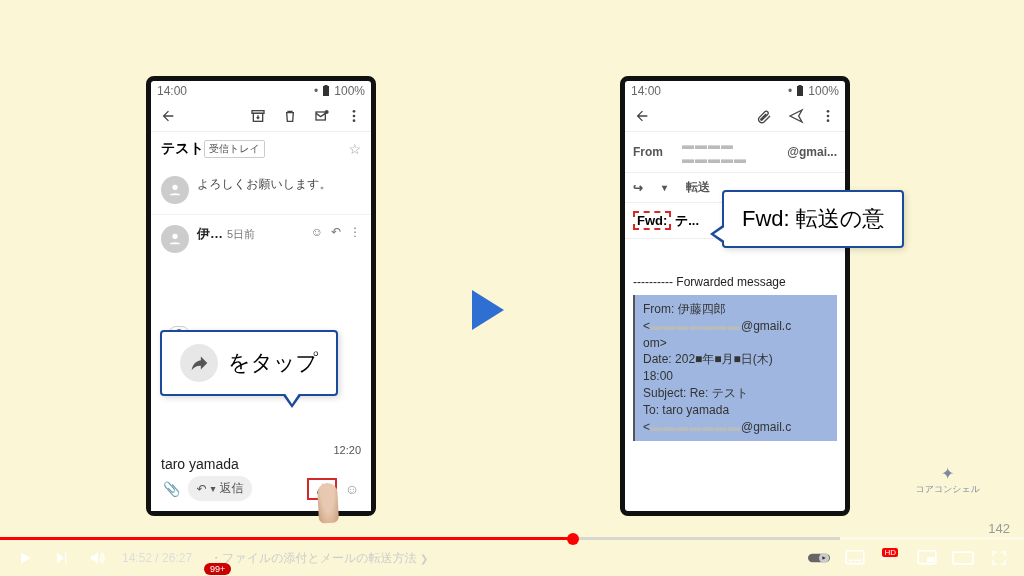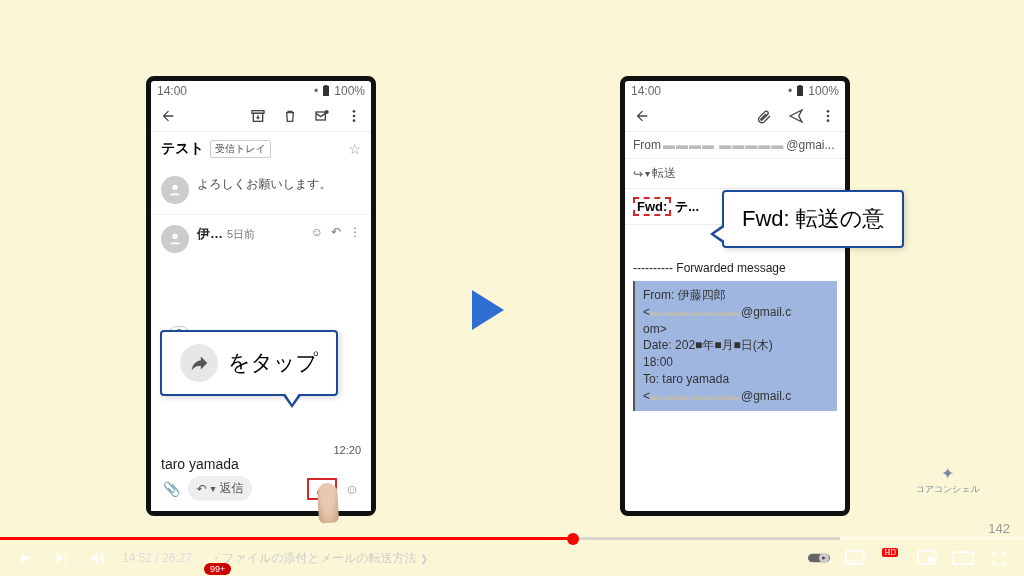--- a/index.html
+++ b/index.html
@@ -11,21 +11,21 @@
   .phone-left { top: 76px; left: 146px; height: 440px; }
   .phone-right { top: 76px; left: 620px; height: 440px; }
 
   .statusbar { display: flex; justify-content: space-between; align-items: center; padding: 3px 6px; font-size: 12px; color: #666; }
   .statusbar .right { display: flex; gap: 4px; align-items: center; }
 
   .toolbar { display: flex; align-items: center; gap: 14px; padding: 6px 8px; font-size: 16px; color: #333; border-bottom: 1px solid #eee; }
   .spacer { flex: 1; }
   .icon { width: 18px; height: 18px; display: inline-flex; align-items: center; justify-content: center; }
 
-  .subject-row { display: flex; align-items: center; padding: 8px 10px; gap: 6px; }
+  .subject-row { display: flex; align-items: center; padding: 8px 10px; gap: 0; }
   .subject { font-weight: bold; font-size: 14px; }
   .chip { font-size: 10px; border: 1px solid #ccc; border-radius: 2px; padding: 1px 4px; color: #555; }
   .star { margin-left: auto; color: #999; font-size: 14px; }
 
   .msg { display: flex; gap: 8px; padding: 10px; border-bottom: 1px solid #f1f1f1; }
   .avatar { width: 28px; height: 28px; background: #ccc; border-radius: 50%; display: flex; align-items: center; justify-content: center; color: #fff; font-size: 13px; }
   .msg-body { flex: 1; font-size: 12px; }
   .msg-sender { font-weight: bold; font-size: 13px; color: #222; }
   .msg-date { font-size: 11px; color: #777; margin-left: 4px; }
   .msg-snippet { color: #444; }
@@ -33,21 +33,21 @@
 
   .thread-badge { position: absolute; left: 18px; top: 245px; background: #fff; border: 1px solid #ccc; border-radius: 10px; font-size: 11px; padding: 0 6px; color: #555; }
 
   .bottom-card { margin-top: auto; padding: 6px 10px; font-size: 12px; background: #fff; }
   .bottom-time { font-size: 11px; text-align: right; color: #555; }
   .reply-bar { display: flex; align-items: center; gap: 8px; padding: 4px 2px; }
   .reply-pill { background: #eee; border-radius: 16px; padding: 4px 8px; display: flex; align-items: center; gap: 4px; font-size: 12px; color: #555; }
   .forward-box { border: 2px solid #d62828; padding: 2px 4px; }
 
   
-  .compose-row { display: flex; align-items: center; gap: 2px; padding: 6px 8px; border-bottom: 1px solid #eee; font-size: 12px; color: #555; }
+  .compose-row { display: flex; align-items: center; gap: 19px; padding: 6px 8px; border-bottom: 1px solid #eee; font-size: 12px; color: #555; font-weight: bold; }
   .blur { color: #bbb; letter-spacing: 1px; }
   .subject-input { padding: 8px; font-size: 13px; font-weight: bold; border-bottom: 1px solid #eee; }
   .fwd-highlight { display:inline-block; border: 2px dashed #d62828; padding: 0 2px; }
   .body-area { padding: 8px; font-size: 12px; }
   .quoted { background: #9fb7e0; border-left: 2px solid #555; padding: 6px 8px; color: #333; position: relative; font-size: 12px; line-height: 1.4; }
   .overlay-text { position: absolute; top: 50%; left: 50%; transform: translate(-50%,-50%); color: #fff; font-size: 24px; text-align: center; line-height: 1.3; font-family: "Yu Mincho", serif; }
 
   
   .callout { position: absolute; background: #fff; border: 2px solid #1b4a9a; border-radius: 4px; font-size: 22px; padding: 12px 18px; box-shadow: 2px 2px 6px rgba(0,0,0,0.15); }
   .callout-left { top: 330px; left: 160px; display: flex; align-items: center; gap: 10px; }
@@ -68,21 +68,21 @@
 
   
   .progress-track { position:absolute; left:0; right:0; bottom:36px; height:3px; background:rgba(255,255,255,0.35); }
   .progress-played { position:absolute; left:0; height:3px; background:#ff0000; bottom:36px; }
   .progress-buffer { position:absolute; height:3px; background:rgba(200,200,200,0.7); bottom:36px; }
   .progress-head { position:absolute; bottom:31px; width:12px; height:12px; background:#ff0000; border-radius:50%; }
   .controls { position:absolute; left:0; right:0; bottom:0; height:36px; background:transparent; display:flex; align-items:center; padding:0 14px; gap:14px; color:#fff; }
   .btn { width:22px; height:22px; display:inline-flex; align-items:center; justify-content:center; font-size:12px; color:#fff; cursor:pointer; }
   .time { font-size:12px; color:#ddd; }
   .chapter { font-size:12px; color:#ccc; margin-left:4px; }
-  .controls .right { margin-left:auto; display:flex; align-items:flex-end; gap:14px;font-family:Liberation Serif, serif; }
+  .controls .right { margin-left:auto; display:flex; align-items:flex-end; gap:14px; }
   .hd-badge { font-size:8px; background:#ff0000; color:#fff; padding:0 2px; border-radius:2px; position:relative; top:-6px; left:-4px;}
   .envelope-badge { position:absolute; bottom:1px; left:204px; background:#cc0000; color:#fff; font-size:9px; padding:1px 6px; border-radius:8px; z-index: 50; }
   svg { display:block; }
 </style>
 </head>
 <body>
 
 <div class="stage">
 
   <div class="phone phone-left">
@@ -240,20 +240,21 @@
     <div class="body-area">
       <div style="height:28px;"></div>
       <div style="font-size:12px;color:#222;">---------- Forwarded message</div>
       <div style="height:6px;"></div>
       <div class="quoted">
         <div><span>From:</span> <span>伊藤四郎</span></div>
         <div>&lt;<span class="blur">▬▬▬▬▬▬▬</span><span>@gmail.c</span></div>
         <div><span>om&gt;</span></div>
         <div><span>Date:</span> <span>202■年■月■日(木)</span></div>
         <div><span>18:00</span></div>
+        <div><span>Subject:</span> <span>Re: テスト</span></div>
         <div><span>To:</span> <span>taro yamada</span></div>
         <div>&lt;<span class="blur">▬▬▬▬▬▬▬</span><span>@gmail.c</span></div>
       </div>
     </div>
   </div>
 
   <div class="arrow-middle"></div>
 
   <div class="callout callout-left">
     <span class="fwd-icon-big">

